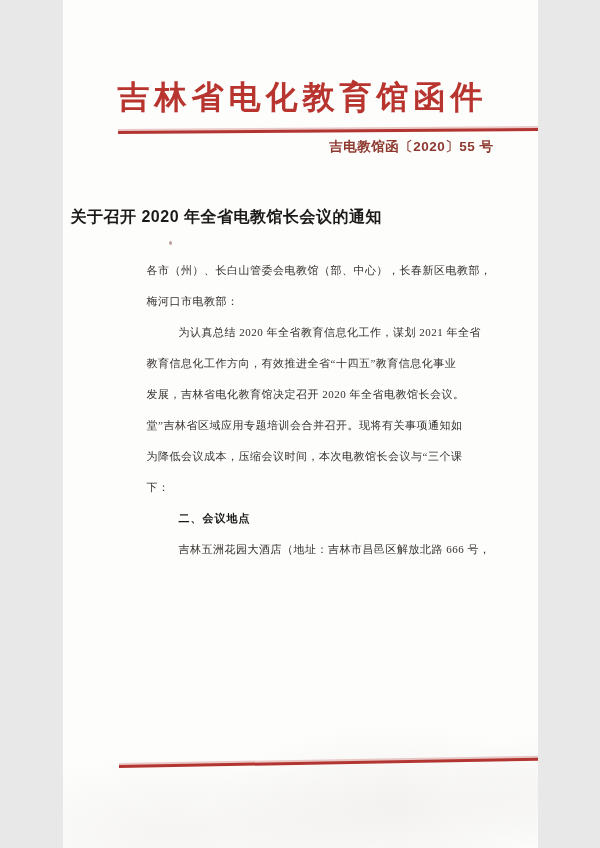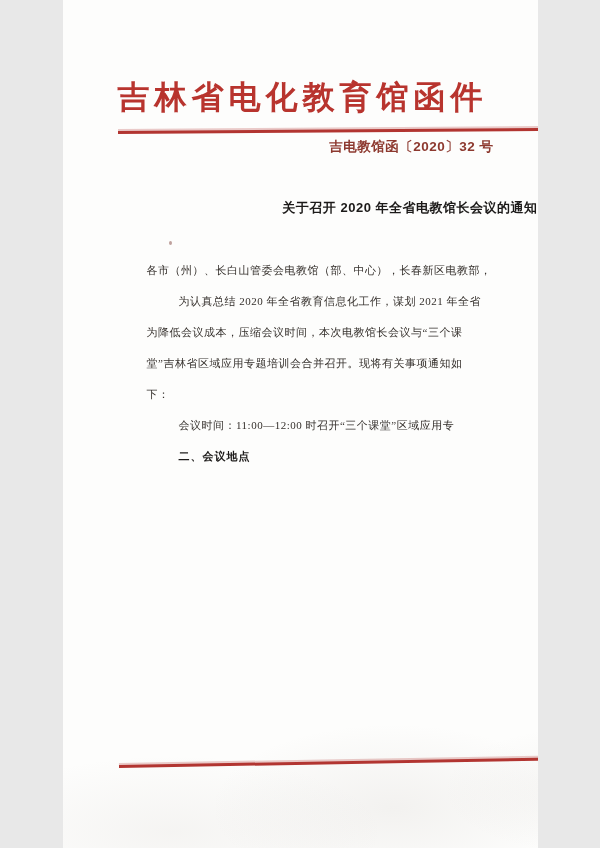--- a/index.html
+++ b/index.html
@@ -26,22 +26,22 @@
   .rule-bottom { top:765px; left:56px; width:489px; transform:rotate(-1deg); transform-origin:left center;
     box-shadow:0 -2px 0 rgba(178,53,49,.25); }
   .doc-number {
     position:absolute; top:138px; right:44px;
     font-size:13.5px; font-weight:600;
     font-family:"Liberation Sans", sans-serif;
     color:var(--doc-number-red, #8d392f);
     letter-spacing:0.5px;
   }
   .doc-title {
-    position:absolute; top:199px; left:0; right:0; margin:0;
-    text-align:right; font-size:13px; font-weight:bold;
+    position:absolute; top:199px; left:0; right:0; margin:8px;
+    text-align:left; font-size:16px; font-weight:bold;
     font-family:"Liberation Sans", sans-serif;
     color:var(--heading-ink, #1c1a19);
     letter-spacing:0.5px;
   }
   .body {
     position:absolute; top:255px; left:84px; right:50px;
     font-size:11px; line-height:31px;
     color:var(--body-ink, #35302c);
     letter-spacing:0.5px;
   }
@@ -57,31 +57,34 @@
 </style>
 </head>
 <body>
 
 <div class="page">
 
   <div class="letterhead">吉林省电化教育馆函件</div>
 
   <div class="rule rule-top"></div>
 
-  <div class="doc-number">吉电教馆函〔2020〕32 号</div>
+  <div class="doc-number">吉电教馆函〔2020〕55 号</div>
 
   <h1 class="doc-title">关于召开 2020 年全省电教馆长会议的通知</h1>
 
   <div class="body">
     <div class="line">各市（州）、长白山管委会电教馆（部、中心），长春新区电教部，</div>
+    <div class="line">梅河口市电教部：</div>
     <div class="line indent">为认真总结 2020 年全省教育信息化工作，谋划 2021 年全省</div>
+    <div class="line">教育信息化工作方向，有效推进全省“十四五”教育信息化事业</div>
+    <div class="line">发展，吉林省电化教育馆决定召开 2020 年全省电教馆长会议。</div>
+    <div class="line">堂”吉林省区域应用专题培训会合并召开。现将有关事项通知如</div>
     <div class="line">为降低会议成本，压缩会议时间，本次电教馆长会议与“三个课</div>
-    <div class="line">堂”吉林省区域应用专题培训会合并召开。现将有关事项通知如</div>
     <div class="line">下：</div>
-    <div class="line indent">会议时间：11:00—12:00 时召开“三个课堂”区域应用专</div>
     <div class="line indent heading">二、会议地点</div>
+    <div class="line indent">吉林五洲花园大酒店（地址：吉林市昌邑区解放北路 666 号，</div>
   </div>
 
   <div class="rule rule-bottom"></div>
 
   <div class="speck"></div>
 
 </div>
 
 </body></html>

